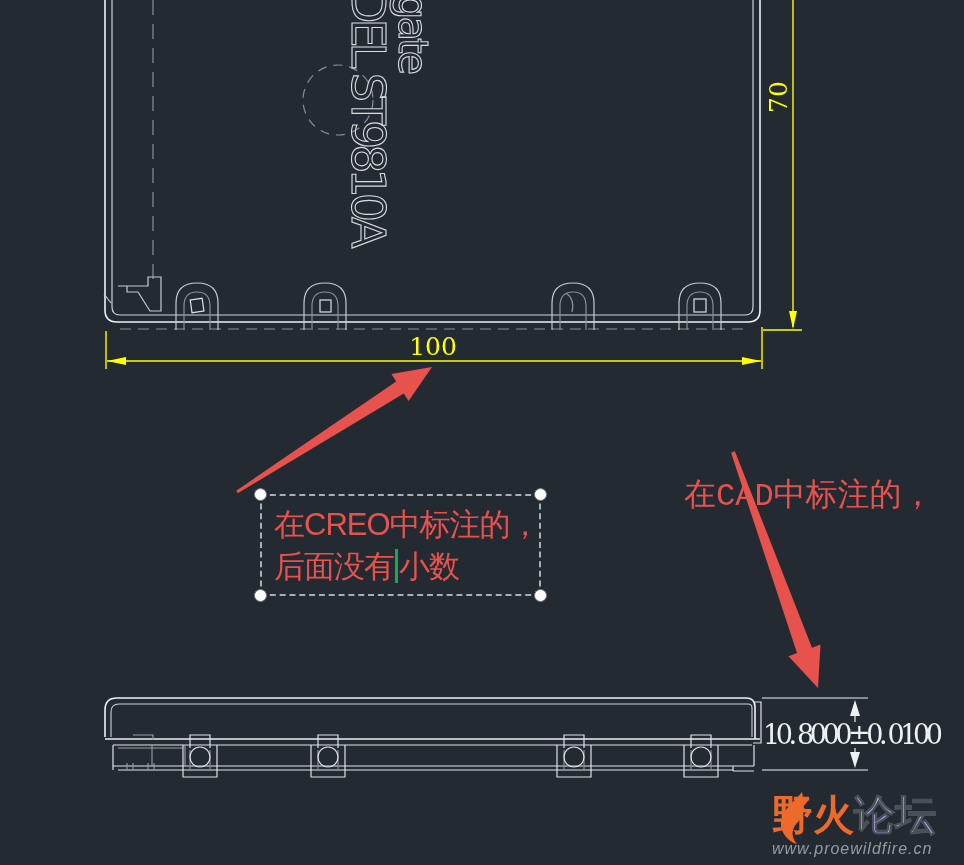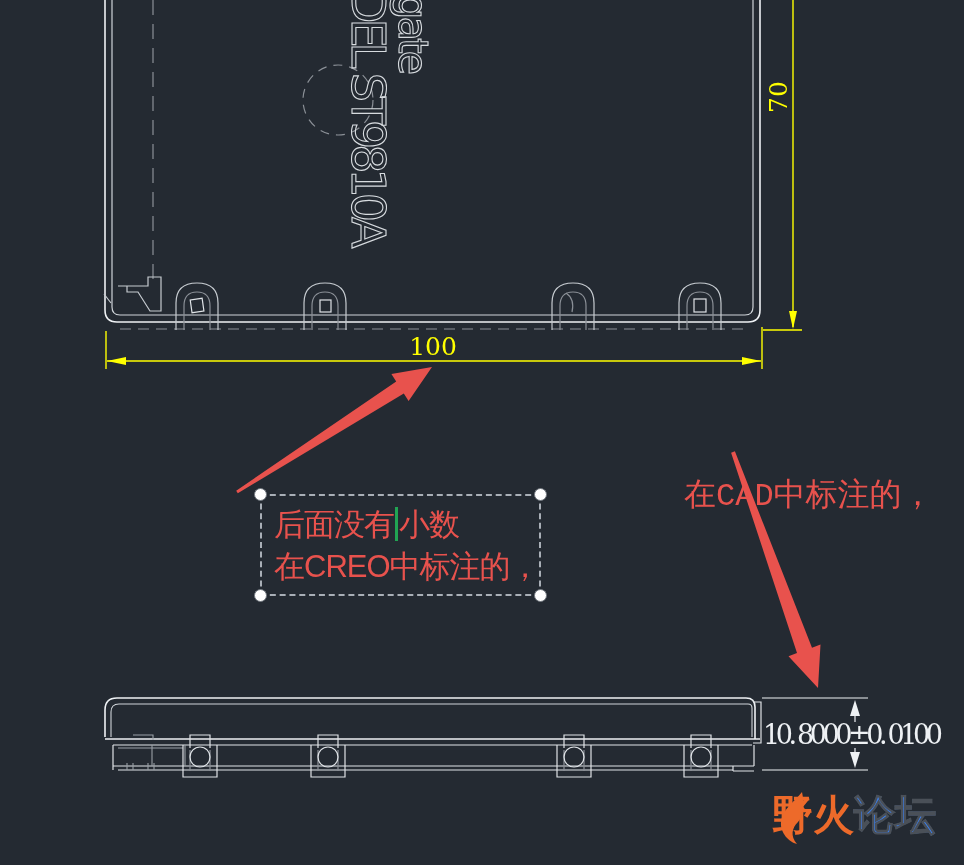--- a/index.html
+++ b/index.html
@@ -27,21 +27,21 @@
     color:#e8524d;letter-spacing:-1px;white-space:nowrap;
   }
   .text-cursor{
     display:inline-block;width:3px;height:34px;background:#21a453;
     vertical-align:-6px;margin:0 1px;
   }
   .cad-note{left:684px;top:476px;font-size:32px;line-height:41px;}
   .watermark{position:absolute;left:772px;top:792px;width:192px;}
   .brand-line{position:relative;font-size:41px;font-weight:bold;line-height:46px;white-space:nowrap;}
   .brand-orange{color:#ed6a2a;}
-  .brand-dark{color:#3b82f6;-webkit-text-stroke:1px #4a5058;text-shadow:0 0 1px #3c4248;}
+  .brand-dark{color:#c4b5fd;-webkit-text-stroke:1px #4a5058;text-shadow:0 0 1px #3c4248;}
   .flame{position:absolute;left:41px;top:-15px;}
   .site-url{font-size:16px;font-style:italic;color:#939ca5;letter-spacing:1px;margin-top:2px;}
 </style>
 </head>
 <body>
 
 <div class="canvas">
 
   <svg width="964" height="865" viewBox="0 0 964 865">
 
@@ -142,34 +142,35 @@
     </g>
   </svg>
 
   <div class="creo-box">
     <span class="handle nw"></span>
     <span class="handle ne"></span>
     <span class="handle sw"></span>
     <span class="handle se"></span>
     <div class="creo-text">
       <div>
-        <span>后面没有</span><span class="text-cursor"></span><span>小数</span>
+        <span>在CREO中标注的，</span>
       </div>
       <div>
-        <span>在CREO中标注的，</span>
+        <span>后面没有</span><span class="text-cursor"></span><span>小数</span>
       </div>
     </div>
   </div>
 
   <div class="note cad-note">
     <div>在CAD中标注的，</div>
   </div>
 
   <div class="watermark">
     <div class="brand-line">
       <span class="brand-orange">野火</span><span class="brand-dark">论坛</span>
       <svg class="flame" width="40" height="54" viewBox="0 0 40 54">
         <path d="M30,0 C22,10 10,18 9,30 C8,41 17,50 25,52 C18,44 20,36 26,30 C33,23 32,10 30,0 Z" fill="#ed6a2a"></path>
       </svg>
     </div>
+    <div class="site-url">www.proewildfire.cn</div>
   </div>
 
 </div>
 
 </body></html>

